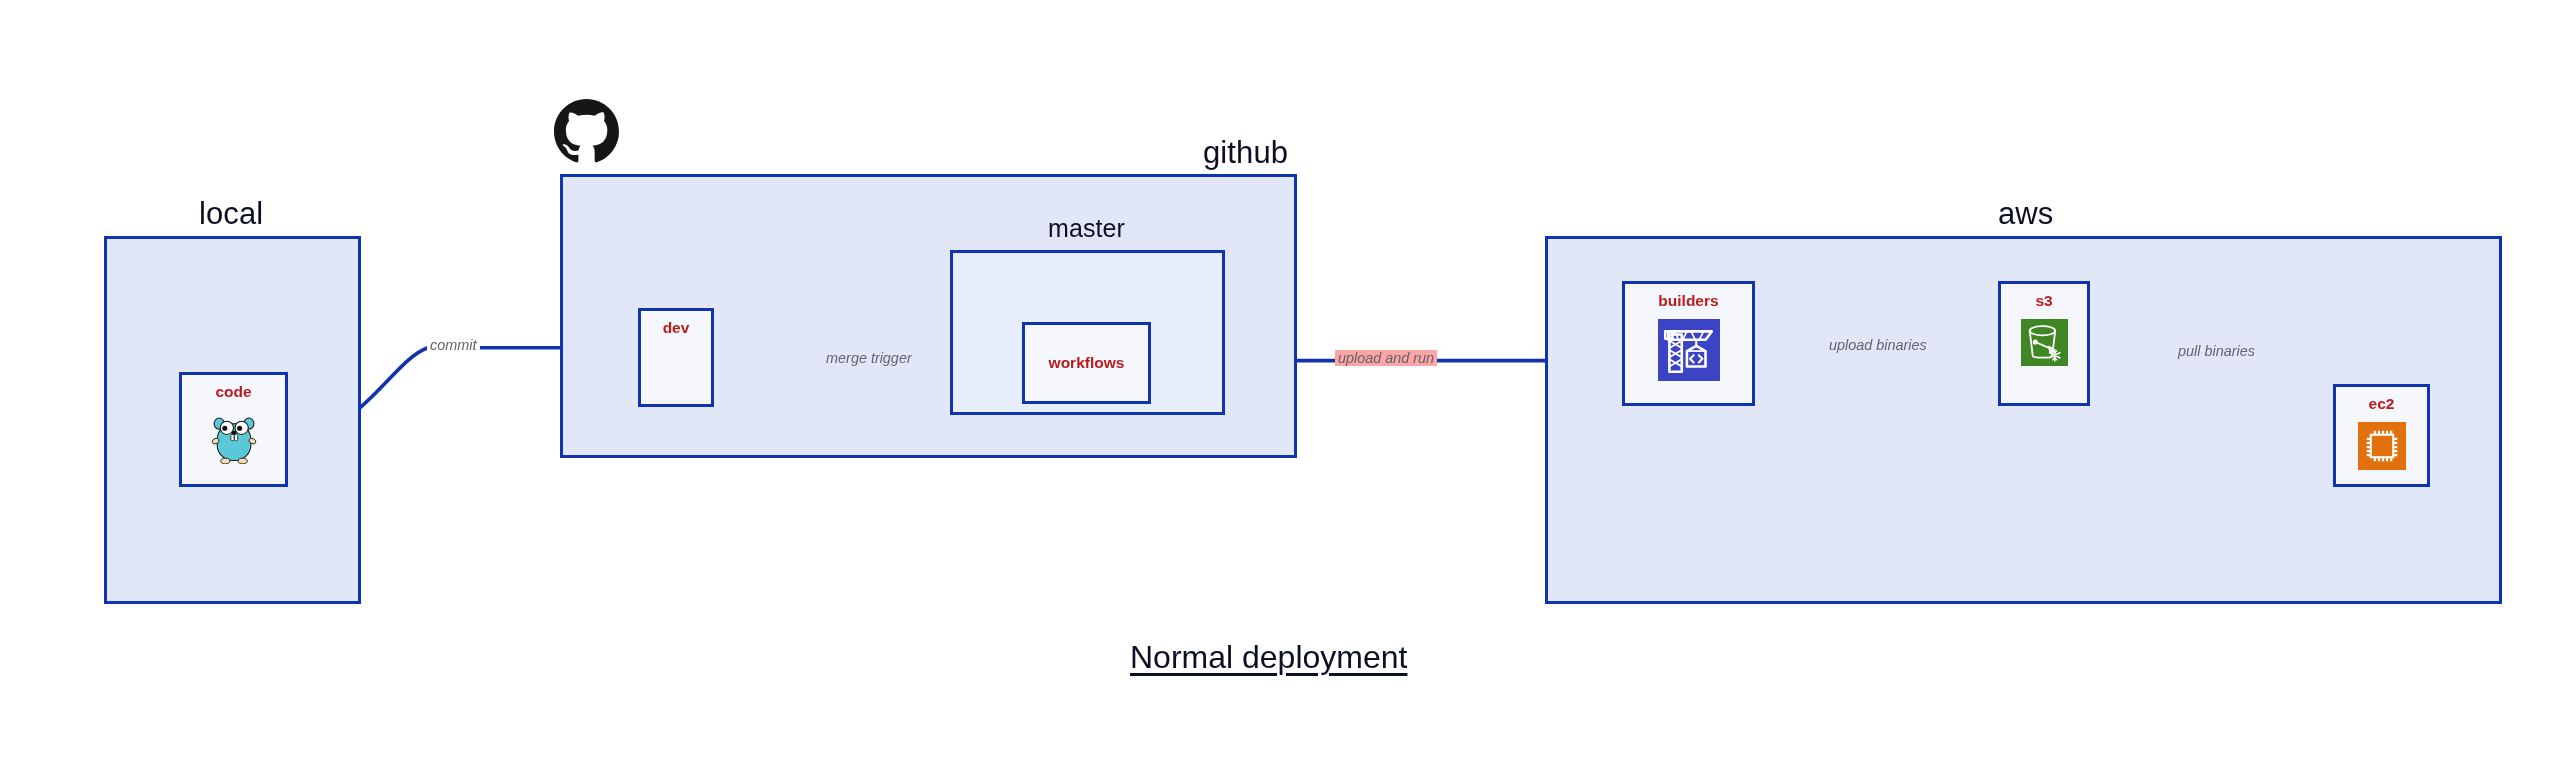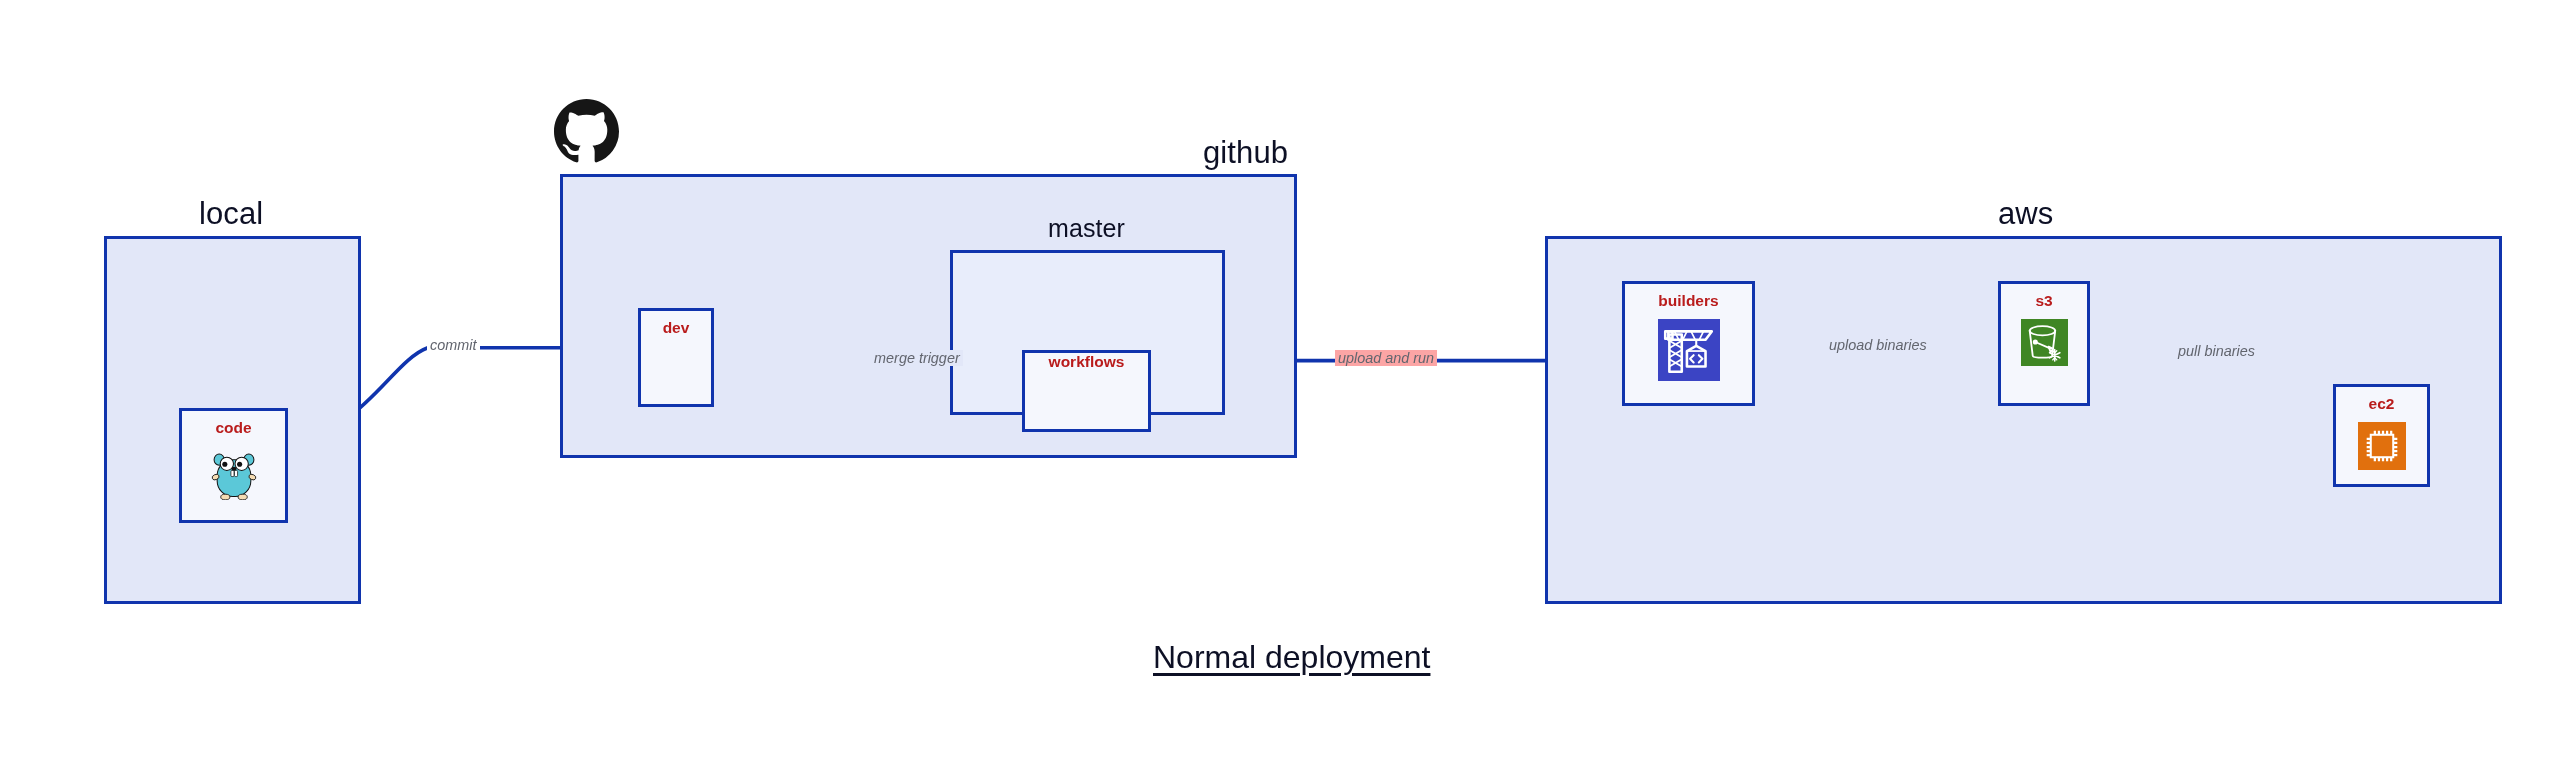--- a/index.html
+++ b/index.html
@@ -140,21 +140,21 @@
     <g>
       <path d="M 4076,661 C 4190,660 4255,690 4320,705" fill="none" stroke="#1034ad" stroke-width="7"></path>
       <path d="M 4322,700 C 4420,740 4490,800 4545,843" fill="none" stroke="#1034ad" stroke-width="7" marker-end="url(#arrowhead)"></path>
     </g>
   </svg>
 
   <div class="group-label" style="left:199px; top:196px;">local</div>
 
   <div class="group-box" style="left:104px; top:236px; width:257px; height:368px;"></div>
 
-  <div class="node-box" style="left:179px; top:408px; width:109px; height:115px;">
+  <div class="node-box" style="left:179px; top:372px; width:109px; height:115px;">
     <div class="node-label">code</div>
     <div class="node-icon">
       <svg width="48" height="54" viewBox="0 0 94 104" xmlns="http://www.w3.org/2000/svg">
 
         <ellipse cx="18" cy="26" rx="10" ry="11" fill="#5bc8d8" stroke="#111" stroke-width="2"></ellipse>
         <ellipse cx="76" cy="26" rx="10" ry="11" fill="#5bc8d8" stroke="#111" stroke-width="2"></ellipse>
 
         <rect x="14" y="26" width="66" height="72" rx="31" fill="#5bc8d8" stroke="#111" stroke-width="2"></rect>
 
         <ellipse cx="11" cy="60" rx="7" ry="5" fill="#f5dcb3" stroke="#111" stroke-width="1.6" transform="rotate(-25 11 60)"></ellipse>
@@ -192,21 +192,21 @@
   <div class="group-box" style="left:560px; top:174px; width:737px; height:284px;"></div>
 
   <div class="group-label" style="left:1048px; top:214px; font-size:25px;">master</div>
 
   <div class="sub-box" style="left:950px; top:250px; width:275px; height:165px;"></div>
 
   <div class="node-box" style="left:638px; top:308px; width:76px; height:99px;">
     <div class="node-label">dev</div>
   </div>
 
-  <div class="node-box" style="left:1022px; top:322px; width:129px; height:82px; padding-top:0; justify-content:flex-start;margin-top:28px;">
+  <div class="node-box" style="left:1022px; top:322px; width:129px; height:82px; padding-top:0; justify-content:center;">
     <div class="node-label">workflows</div>
   </div>
 
   <div class="group-label" style="left:1998px; top:196px;">aws</div>
 
   <div class="group-box" style="left:1545px; top:236px; width:957px; height:368px;"></div>
 
   <div class="node-box" style="left:1622px; top:281px; width:133px; height:125px;">
     <div class="node-label">builders</div>
     <div class="node-icon">
@@ -265,24 +265,24 @@
             <path d="M17 33 L25 33 M17 41 L25 41 M17 49 L25 49 M17 57 L25 57 M17 65 L25 65"></path>
             <path d="M69 33 L77 33 M69 41 L77 41 M69 49 L77 49 M69 57 L77 57 M69 65 L77 65"></path>
           </g>
         </g>
       </svg>
     </div>
   </div>
 
   <div class="edge-label" style="left:427px; top:337px; background:#ffffff; padding:0 3.1px;">commit</div>
 
-  <div class="edge-label" style="left:823px; top:350px; background:#e2e7f8; padding:0 3.1px;margin-left:48px;">merge trigger</div>
+  <div class="edge-label" style="left:823px; top:350px; background:#e2e7f8; padding:0 3.1px;">merge trigger</div>
 
   <div class="edge-label" style="left:1335px; top:350px; background:#fca5a5; padding:0 3.1px;">upload and run</div>
 
   <div class="edge-label" style="left:1826px; top:337px; background:#e2e7f8; padding:0 3.1px;">upload binaries</div>
 
   <div class="edge-label" style="left:2175px; top:343px; background:#e2e7f8; padding:0 3.1px;">pull binaries</div>
 
-  <div id="diagram-title" style="left:1130px; top:639px;margin-left:23px;">Normal deployment</div>
+  <div id="diagram-title" style="left:1130px; top:639px;">Normal deployment</div>
 
 </div>
 
 
 </body></html>

